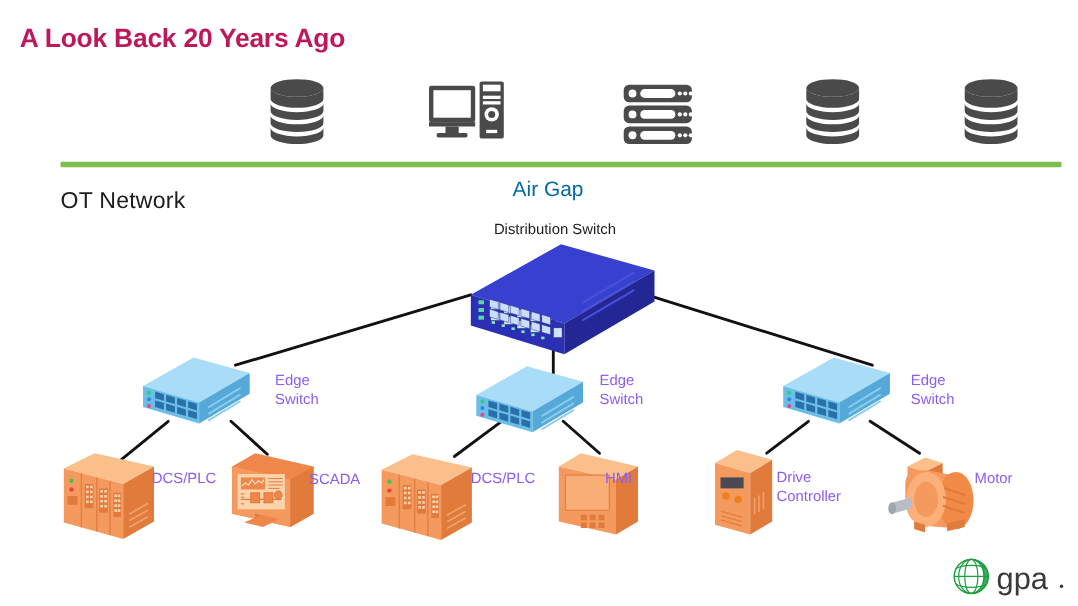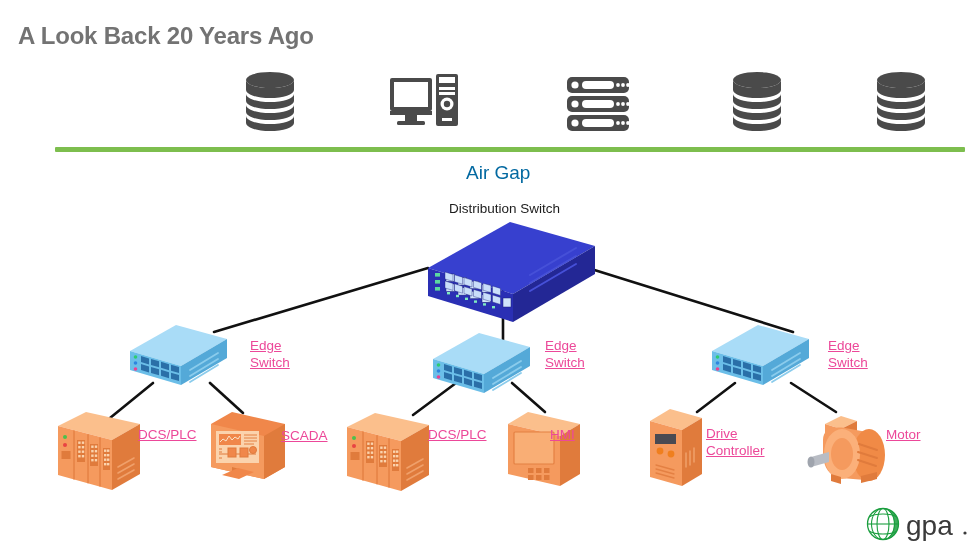--- a/index.html
+++ b/index.html
@@ -20,21 +20,21 @@
     overflow: hidden;
   }
   
   #title {
     position: absolute;
     left: 18px;
     top: 22px;
     font-size: 24px;
     font-weight: bold;
     letter-spacing: -0.2px;
-    color: #737373;
+    color: #be185d;
     white-space: nowrap;
   }
   
   .zone-label {
     position: absolute;
     font-size: 21px;
     font-weight: 400;
     color: #1c1c1c;
     letter-spacing: 0.2px;
     white-space: nowrap;
@@ -67,25 +67,24 @@
     width: 980px;
     height: 551px;
     overflow: visible;
   }
   #links-canvas { z-index: 1; }
   #nodes-canvas { z-index: 2; }
   
   .dev-label {
     position: absolute;
     font-size: 13.5px;
-    color: #ec4899;
+    color: #8b5cf6;
     line-height: 1.25;
     white-space: pre-line;
     z-index: 4;
-    text-decoration: underline;
   }
   #dist-switch-label {
     position: absolute;
     left: 449px;
     top: 201px;
     font-size: 13.5px;
     color: #1c1c1c;
     white-space: nowrap;
     z-index: 4;
   }
@@ -101,20 +100,21 @@
 </style>
 </head>
 <body>
 
 <div id="slide">
 
   <div id="title">A Look Back 20 Years Ago</div>
 
   <div id="divider"></div>
 
+  <div class="zone-label" id="ot-network-label">OT Network</div>
   <div id="air-gap-label">Air Gap</div>
 
   <svg class="canvas" id="links-canvas" viewBox="0 0 980 551">
     <g stroke="#111111" stroke-width="2.6" fill="none" stroke-linecap="round">
 
       <line x1="428" y1="268" x2="214" y2="332"></line>
 
       <line x1="503" y1="290" x2="503" y2="340"></line>
 
       <line x1="588" y1="268" x2="793" y2="332"></line>

